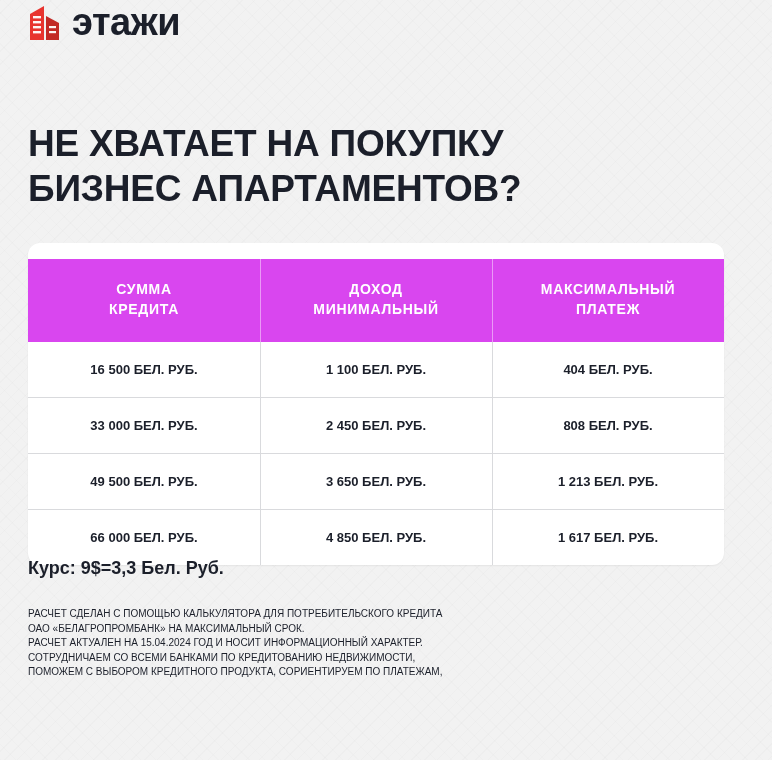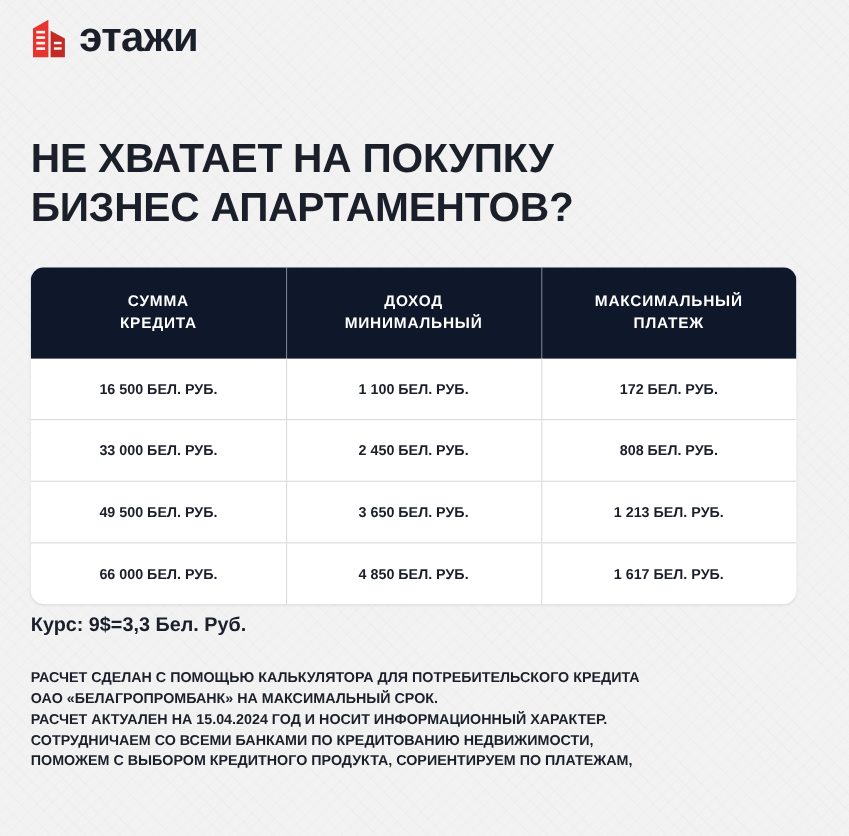--- a/index.html
+++ b/index.html
@@ -23,21 +23,21 @@
       repeating-linear-gradient(135deg, rgba(0,0,0,0.016) 0px, rgba(0,0,0,0.016) 1px, rgba(0,0,0,0) 1px, rgba(0,0,0,0) 9px),
       repeating-linear-gradient(45deg, rgba(0,0,0,0.013) 0px, rgba(0,0,0,0.013) 1px, rgba(0,0,0,0) 1px, rgba(0,0,0,0) 11px),
       #f2f2f2;
     box-sizing: border-box;
   }
 
   
   .logo-row {
     position: absolute;
     left: 28px;
-    top: 14px;
+    top: 2px;
     display: flex;
     align-items: center;
     gap: 10px;
   }
   .logo-mark {
     width: 34px;
     height: 40px;
     position: relative;
   }
   .logo-mark svg { display: block; }
@@ -71,21 +71,22 @@
     width: 696px;
     background: #ffffff;
     border-radius: 12px;
     overflow: hidden;
     box-shadow: 0 1px 2px rgba(0,0,0,0.06);
   }
   .t-row {
     display: flex;
   }
   .t-head {
-    background: #0f172a;
+    background: #d946ef;
+    margin-top: 16px;
   }
   .t-head .t-cell {
     color: #ffffff;
     font-size: 14px;
     font-weight: bold;
     letter-spacing: 0.7px;
     padding: 20px 6px 22px;
     line-height: 1.45;
   }
   .t-cell {
@@ -121,24 +122,24 @@
     font-weight: bold;
     color: #1b1f2a;
   }
 
   
   .disclaimer {
     position: absolute;
     left: 28px;
     top: 607px;
     width: 712px;
-    font-size: 13px;
+    font-size: 10px;
     line-height: 1.45;
     color: #1b1f2a;
-    font-weight: bold;
+    font-weight: normal;
   }
   .disclaimer .line { display: block; white-space: nowrap; }
 </style>
 </head>
 <body>
 
 <div class="page">
 
   <div class="logo-row">
     <span class="logo-mark">
@@ -175,21 +176,21 @@
       </div>
       <div class="t-cell">
         <span class="hl">МАКСИМАЛЬНЫЙ</span>
         <span class="hl">ПЛАТЕЖ</span>
       </div>
     </div>
     <div class="t-body">
       <div class="t-row">
         <div class="t-cell">16 500 БЕЛ. РУБ.</div>
         <div class="t-cell">1 100 БЕЛ. РУБ.</div>
-        <div class="t-cell">172 БЕЛ. РУБ.</div>
+        <div class="t-cell">404 БЕЛ. РУБ.</div>
       </div>
       <div class="t-row">
         <div class="t-cell">33 000 БЕЛ. РУБ.</div>
         <div class="t-cell">2 450 БЕЛ. РУБ.</div>
         <div class="t-cell">808 БЕЛ. РУБ.</div>
       </div>
       <div class="t-row">
         <div class="t-cell">49 500 БЕЛ. РУБ.</div>
         <div class="t-cell">3 650 БЕЛ. РУБ.</div>
         <div class="t-cell">1 213 БЕЛ. РУБ.</div>

